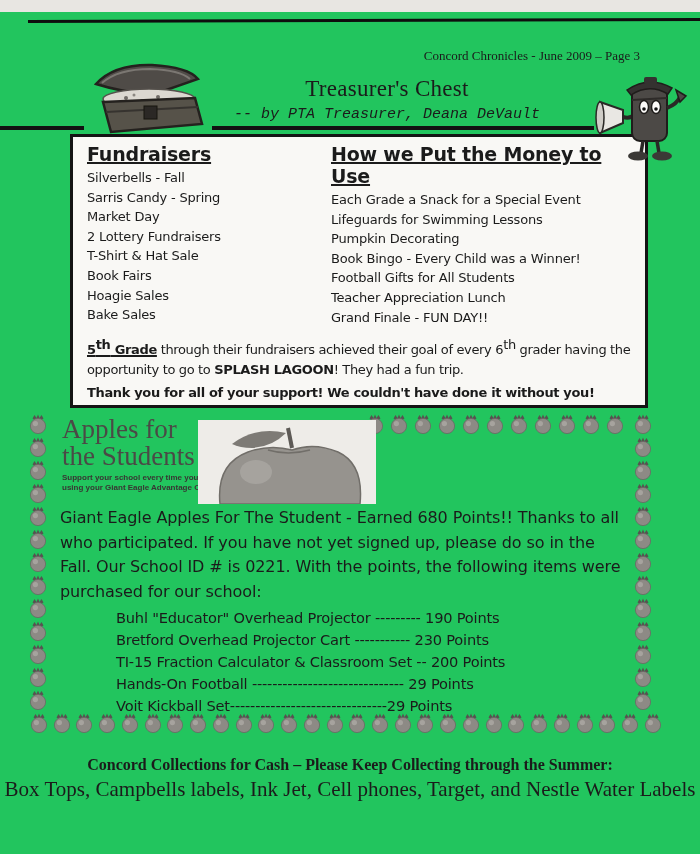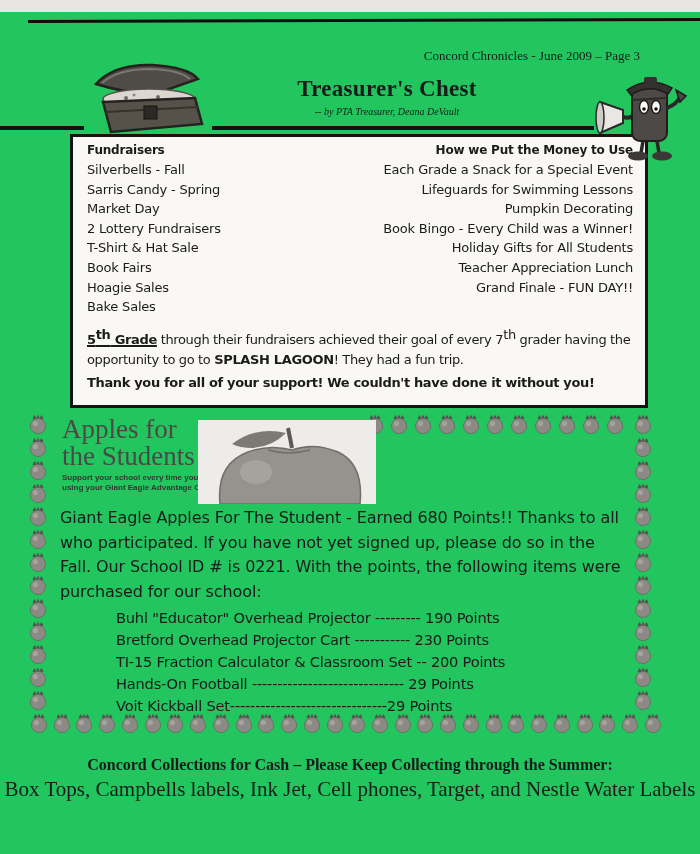--- a/index.html
+++ b/index.html
@@ -7,32 +7,32 @@
   .page {
     position:relative; width:700px; height:854px; margin:12px auto;
     background:#22c55e; color:#1b1b1b; overflow:hidden;
     font-family:"DejaVu Sans", sans-serif;
   }
   .scan-top { position:absolute; left:28px; top:7px; width:672px; height:3px; background:#0e0e0e; transform:rotate(-0.15deg); }
   .hdr { position:absolute; top:36px; left:0; width:640px; text-align:right;
          font-family:"Liberation Serif", serif; font-size:13px; }
   .chest { position:absolute; left:86px; top:48px; }
   .masthead { position:absolute; left:222px; top:64px; width:330px; text-align:center; }
-  .masthead .title { font-family:"Liberation Serif", serif; font-weight:bold; font-size:23px; letter-spacing:.3px; }
-  .masthead .byline { font-family:Liberation Serif, serif; font-style:italic; font-size:10px; margin-top:4px; }
+  .masthead .title { font-family:"Liberation Serif", serif; font-weight:normal; font-size:23px; letter-spacing:.3px; }
+  .masthead .byline { font-family:Liberation Mono, monospace; font-style:italic; font-size:15px; margin-top:4px; }
   .rule-a { position:absolute; left:0; top:114px; width:84px; height:4px; background:#121212; }
   .rule-b { position:absolute; left:212px; top:114px; width:382px; height:4px; background:#121212; }
   .mascot { position:absolute; left:592px; top:54px; z-index:5; }
 
   .tbox { position:absolute; left:70px; top:122px; width:578px; height:274px;
           border:3px solid #141414; padding:6px 12px 6px 14px; background:#f9f8f5; }
   .cols { display:flex; }
   .col-l { width:244px; }
-  .col-r { flex:1;text-align:right; }
-  .h-ul { font-size:12px; font-weight:bold; text-decoration-thickness:2px; margin-bottom:3px; letter-spacing:-0.2px; }
+  .col-r { flex:1; }
+  .h-ul { font-size:19px; font-weight:bold; text-decoration:underline; text-decoration-thickness:2px; margin-bottom:3px; letter-spacing:-0.2px; }
   .li { font-size:13px; line-height:19.6px; letter-spacing:-0.2px; }
   .g5 { margin-top:8px; font-size:13px; line-height:19.5px; letter-spacing:-0.35px; }
   .g5-lead { font-weight:bold; text-decoration:underline; text-decoration-thickness:2px; }
   .g5 sup, .g5-lead sup { font-size:13px; }
   .g5 .splash { font-weight:bold; }
   .thanks { margin-top:6px; font-size:13px; font-weight:bold; letter-spacing:-0.35px; }
 
   .apple-row-top { position:absolute; left:366px; top:402px; display:flex; gap:6px; }
   .apple-col-left { position:absolute; left:29px; top:402px; display:flex; flex-direction:column; gap:3px; }
   .apple-col-right { position:absolute; left:634px; top:402px; display:flex; flex-direction:column; gap:3px; }
@@ -117,27 +117,27 @@
         <div class="li">Book Fairs</div>
         <div class="li">Hoagie Sales</div>
         <div class="li">Bake Sales</div>
       </div>
       <div class="col-r">
         <div class="h-ul">How we Put the Money to Use</div>
         <div class="li">Each Grade a Snack for a Special Event</div>
         <div class="li">Lifeguards for Swimming Lessons</div>
         <div class="li">Pumpkin Decorating</div>
         <div class="li">Book Bingo - Every Child was a Winner!</div>
-        <div class="li">Holiday Gifts for All Students</div>
+        <div class="li">Football Gifts for All Students</div>
         <div class="li">Teacher Appreciation Lunch</div>
         <div class="li">Grand Finale - FUN DAY!!</div>
       </div>
     </div>
     <div class="g5">
-      <span class="g5-lead"><span>5</span><sup>th</sup><span> Grade</span></span><span> through their fundraisers achieved their goal of every 7</span><sup>th</sup><span> grader having the opportunity to go to </span><span class="splash">SPLASH LAGOON</span><span>!  They had a fun trip.</span>
+      <span class="g5-lead"><span>5</span><sup>th</sup><span> Grade</span></span><span> through their fundraisers achieved their goal of every 6</span><sup>th</sup><span> grader having the opportunity to go to </span><span class="splash">SPLASH LAGOON</span><span>!  They had a fun trip.</span>
     </div>
     <div class="thanks">Thank you for all of your support!  We couldn't have done it without you!</div>
   </div>
 
   <div class="apple-row-top">
     <span class="apple-ic"><svg width="18" height="20" viewBox="0 0 18 20">
           <path d="M3.5 4.5 L5.5 1 L7.5 4 L9 0.5 L10.5 4 L12.5 1 L14.5 4.5 L12 6 L6 6 Z" fill="#565350"></path>
           <circle cx="9" cy="12" r="7.6" fill="#8d8a85" stroke="#6b6864" stroke-width="0.8"></circle>
           <circle cx="6.4" cy="9.6" r="2.6" fill="#a6a39e"></circle>
         </svg></span>

